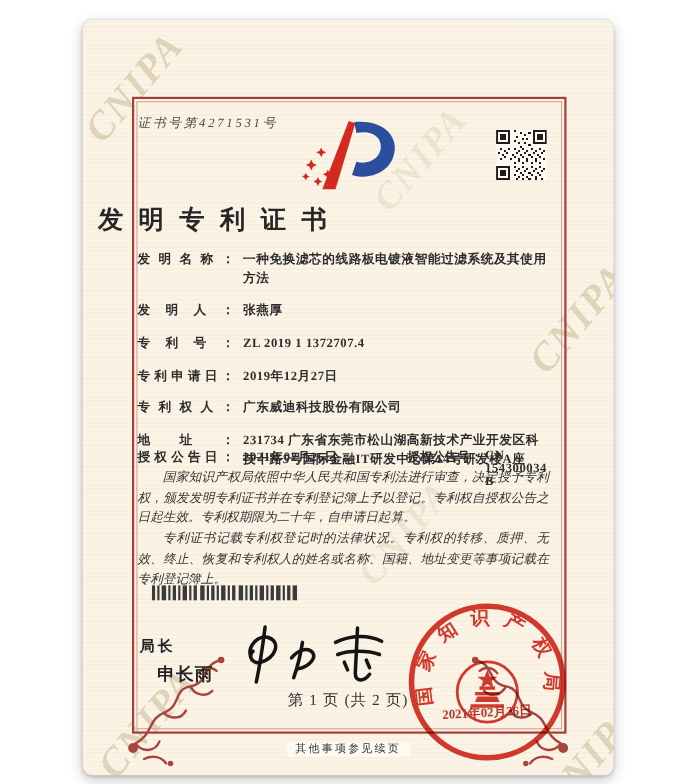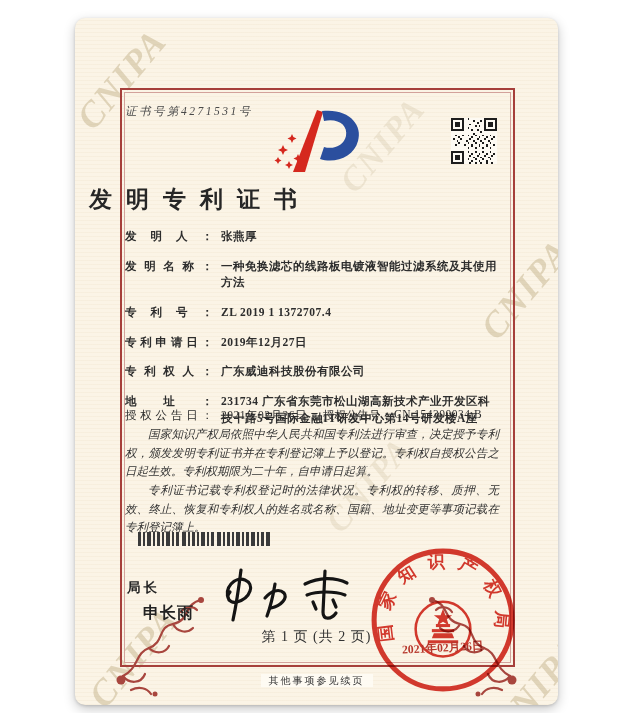--- a/index.html
+++ b/index.html
@@ -21,21 +21,21 @@
   .qr{position:absolute;left:376px;top:100px;width:46px;height:46px;}
   .logo{position:absolute;left:190px;top:90px;width:100px;height:78px;}
   .title{position:absolute;left:0;top:166px;width:100%;text-align:left;font-size:23px;
          font-weight:600;color:#262626;letter-spacing:14px;text-indent:14px;}
   .fields{position:absolute;left:50px;top:210px;width:374px;font-size:11.5px;font-weight:bold;color:#2d2d2d;}
   .frow{display:flex;align-items:flex-start;margin-bottom:13px;line-height:1.45;}
   .flabel{flex:0 0 88px;display:inline-block;text-align:justify;text-align-last:justify;
           -moz-text-align-last:justify;margin-right:8px;white-space:nowrap;}
   .fvalue{flex:1;letter-spacing:.5px;}
   .grant-row{position:absolute;left:50px;top:390px;width:374px;display:flex;font-size:11.5px;
-             font-weight:normal;color:#2d2d2d;}
+             font-weight:bold;color:#2d2d2d;gap:47px;}
   .grant-pair1{flex:0 0 198px;display:flex;}
   .grant-pair2{display:flex;}
   .grant-pair2 .flabel{flex:0 0 auto;margin-right:2px;}
   .decree{position:absolute;left:50px;top:407px;width:374px;font-size:11.5px;line-height:1.62;
           color:#343434;font-style:italic;}
   .decree p{margin:0;text-indent:2em;text-align:justify;}
   .barcode{position:absolute;left:63px;top:514px;width:132px;height:14px;}
   .director-title{position:absolute;left:52px;top:561px;font-size:13.5px;font-weight:bold;color:#222;letter-spacing:3px;}
   .director-name{position:absolute;left:68px;top:585px;font-size:16px;font-weight:bold;color:#222;letter-spacing:1px;}
   .signature{position:absolute;left:138px;top:546px;width:160px;height:66px;}
@@ -117,26 +117,26 @@
         <polygon points="33,46 34.4,49 37.5,50.5 34.4,52 33,55 31.6,52 28.5,50.5 31.6,49"></polygon>
         <polygon points="13,49 14.2,51.3 16.5,52.5 14.2,53.7 13,56 11.8,53.7 9.5,52.5 11.8,51.3"></polygon>
         <polygon points="24,53 25.3,55.7 28,57 25.3,58.3 24,61 22.7,58.3 20,57 22.7,55.7"></polygon>
       </g>
     </svg>
 
     <div class="title">发明专利证书</div>
 
     <div class="fields">
         <div class="frow">
+          <span class="flabel">发明名称：</span>
+          <span class="fvalue">一种免换滤芯的线路板电镀液智能过滤系统及其使用方法</span>
+        </div>
+        <div class="frow">
           <span class="flabel">发明人：</span>
           <span class="fvalue">张燕厚</span>
-        </div>
-        <div class="frow">
-          <span class="flabel">发明名称：</span>
-          <span class="fvalue">一种免换滤芯的线路板电镀液智能过滤系统及其使用方法</span>
         </div>
         <div class="frow">
           <span class="flabel">专利号：</span>
           <span class="fvalue">ZL 2019 1 1372707.4</span>
         </div>
         <div class="frow">
           <span class="flabel">专利申请日：</span>
           <span class="fvalue">2019年12月27日</span>
         </div>
         <div class="frow">

